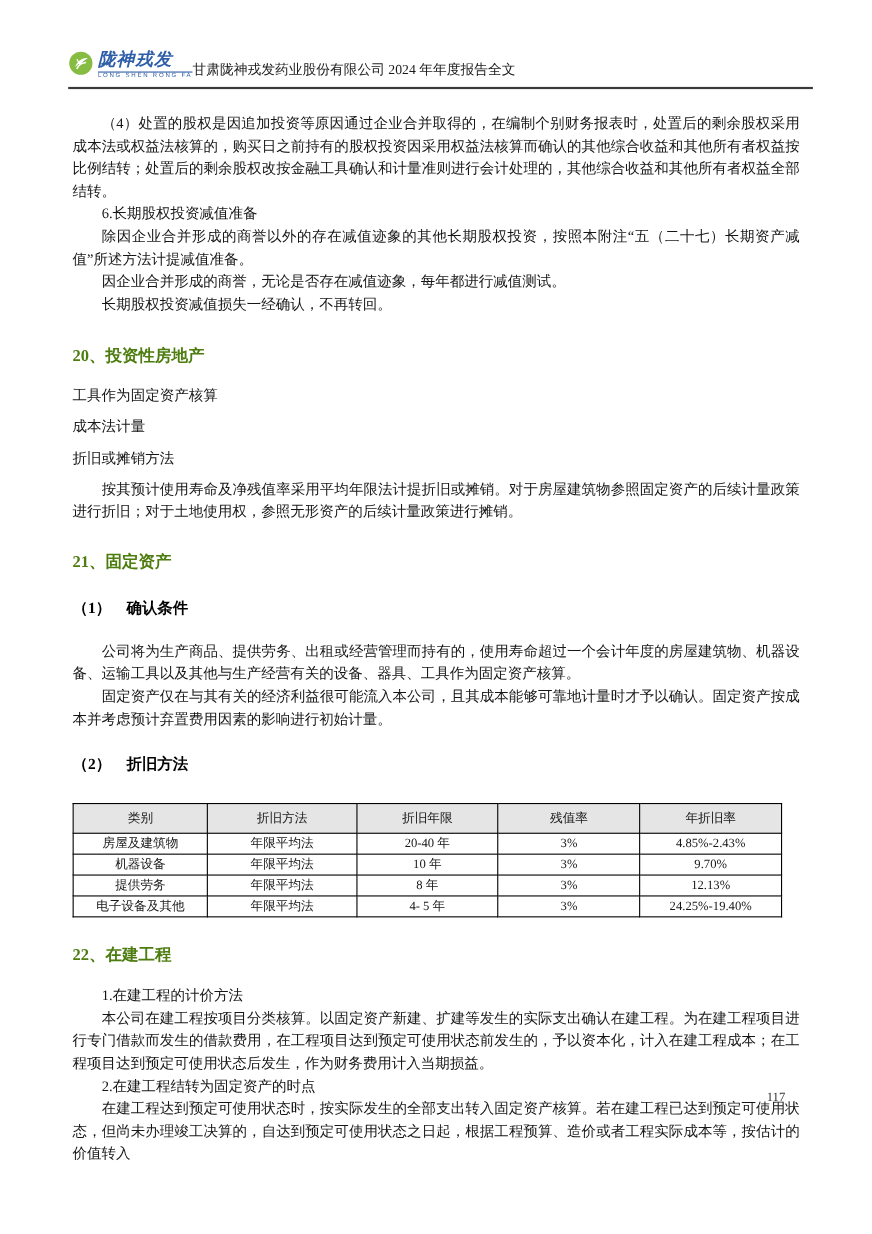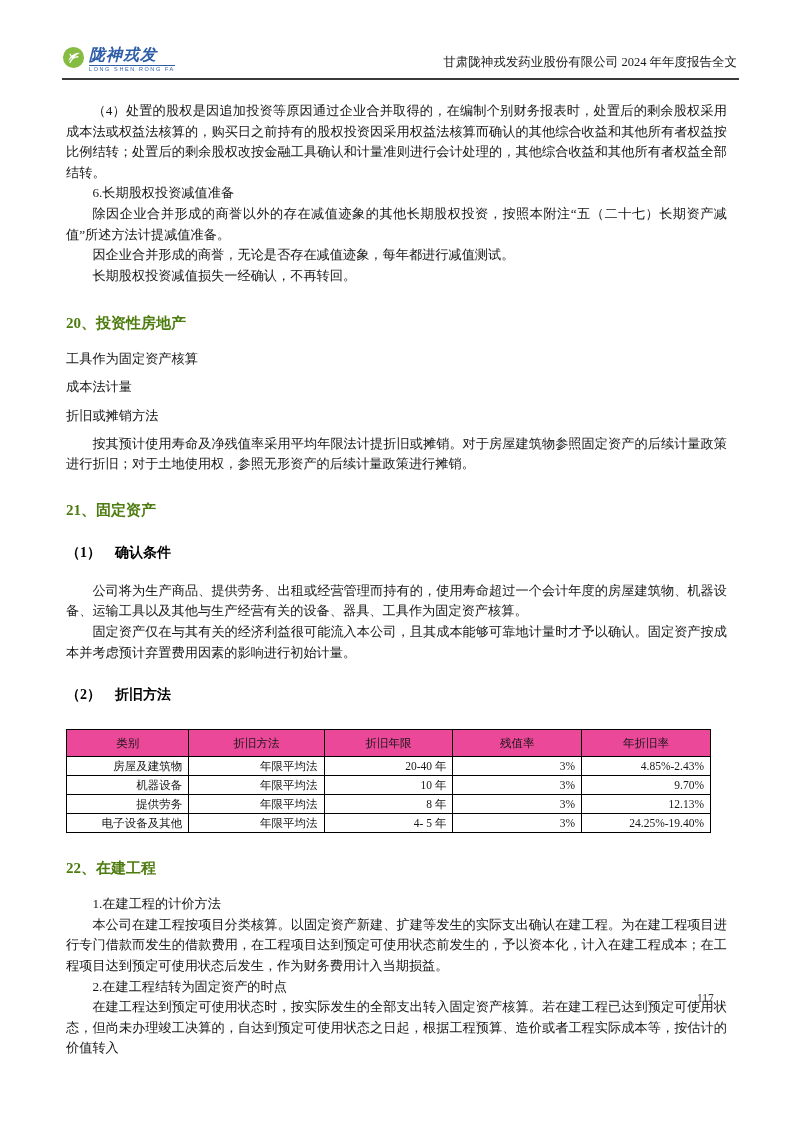--- a/index.html
+++ b/index.html
@@ -4,23 +4,22 @@
 <style>
   html,body { margin:0; padding:0; background:#888; }
   .page {
     width:793px; height:1122px; margin:0 auto; background:#ffffff;
     position:relative; overflow:hidden;
     font-family:"Liberation Serif","DejaVu Serif",serif;
     color:#161616;
   }
   
   .header-row {
-    display:flex; justify-content:space-between; align-items:flex-end;
+    display:flex; justify-content:flex-start; align-items:flex-end;
     padding:46px 56px 0 62px;
-    gap:22px;
   }
   .logo { display:flex; align-items:center; gap:4px; }
   .logo-texts { display:flex; flex-direction:column; line-height:1; }
   .logo-cn { font-size:16px; font-weight:bold; font-style:italic; color:#2f5ea8; letter-spacing:1px; }
   .logo-en { font-size:5.5px; color:#2f5ea8; letter-spacing:1.6px; margin-top:2px;
              border-top:1px solid #2f5ea8; padding-top:1px; font-family:"Liberation Sans",sans-serif; }
   .report-title { font-size:12.5px; color:#1a1a1a; padding-bottom:2px; }
   .header-rule { margin:5px 54px 0 62px; border-top:2.5px solid #3a3a3a; height:0; }
   
   .content { padding:21px 66px 0 66px; font-size:13.2px; line-height:20.6px; text-align:justify; }
@@ -39,24 +38,24 @@
   .mt6  { margin-top:6px  !important; }
   .mt18 { margin-top:18px !important; }
   .mt24 { margin-top:24px !important; }
   
   table.dep {
     width:645px; border-collapse:collapse; margin-top:24px;
     font-size:11.5px; line-height:14px;
   }
   table.dep th, table.dep td { border:1px solid #000; }
   table.dep thead th {
-    background:#ec4899; font-weight:normal; text-align:center;
+    background:#e5e5e5; font-weight:normal; text-align:center;
     padding:6px 4px; border-top:1.8px solid #000;
   }
-  table.dep td { padding:2px 6px; text-align:right; }
+  table.dep td { padding:2px 6px; text-align:center; }
   
   .page-number {
     position:absolute; top:992px; left:697px;
     font-size:11.5px; color:#333;
   }
 </style>
 </head>
 <body>
 
 <div class="page">

